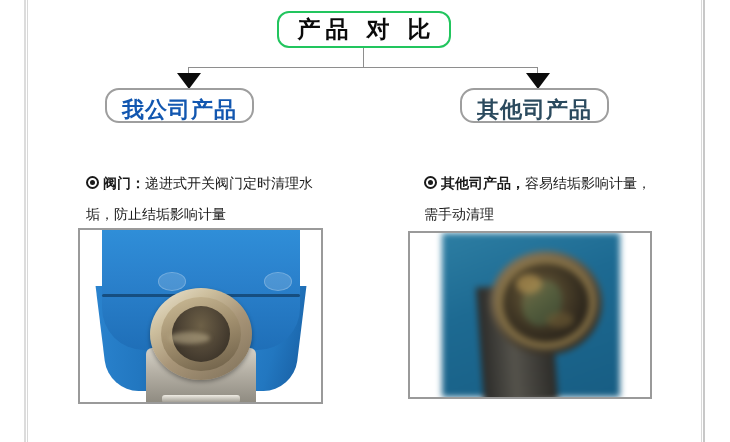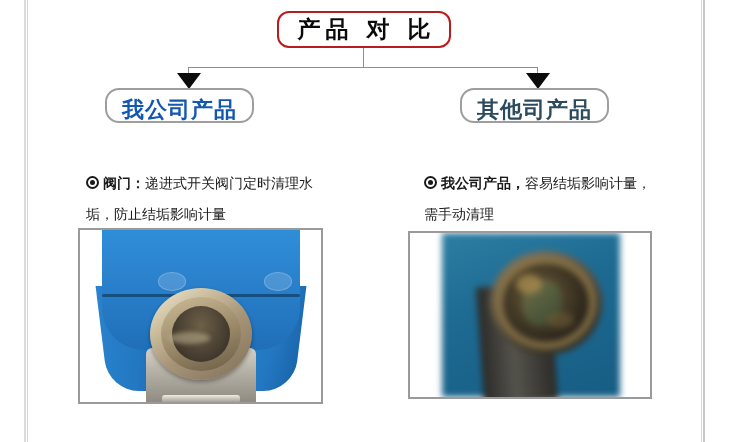--- a/index.html
+++ b/index.html
@@ -39,21 +39,21 @@
   .rail-edge.re-right { left: 703px; opacity: .55; }
 
   
   .title-pill {
     position: absolute;
     left: 277px;
     top: 11px;
     width: 174px;
     height: 37px;
     box-sizing: border-box;
-    border: 2px solid #b91c1c;
+    border: 2px solid #22c55e;
     border-radius: 12px;
     background: #ffffff;
     display: flex;
     align-items: center;
     justify-content: center;
   }
   .title-pill .txt {
     font-size: 23px;
     font-weight: bold;
     color: #0a0a0a;
@@ -397,21 +397,21 @@
     <div class="body-text">
       <span class="bullet"></span><span class="lead-strong">阀门：</span><span>递进式开关阀门定时清理水垢，防止结垢影响计量</span>
     </div>
   </div>
 
   <div class="col right">
     <div class="head-pill">
       <span class="txt" style="color: rgb(43, 74, 94);">其他司产品</span>
     </div>
     <div class="body-text">
-      <span class="bullet"></span><span class="lead-strong">我公司产品，</span><span>容易结垢影响计量，需手动清理</span>
+      <span class="bullet"></span><span class="lead-strong">其他司产品，</span><span>容易结垢影响计量，需手动清理</span>
     </div>
   </div>
 
   <div class="photo-frame left">
     <div class="photo">
       <div class="wire2"></div>
       <div class="wire"></div>
       <div class="chrome-wing-l"></div>
       <div class="chrome-wing-r"></div>
       <div class="meter-flange-l"></div>

